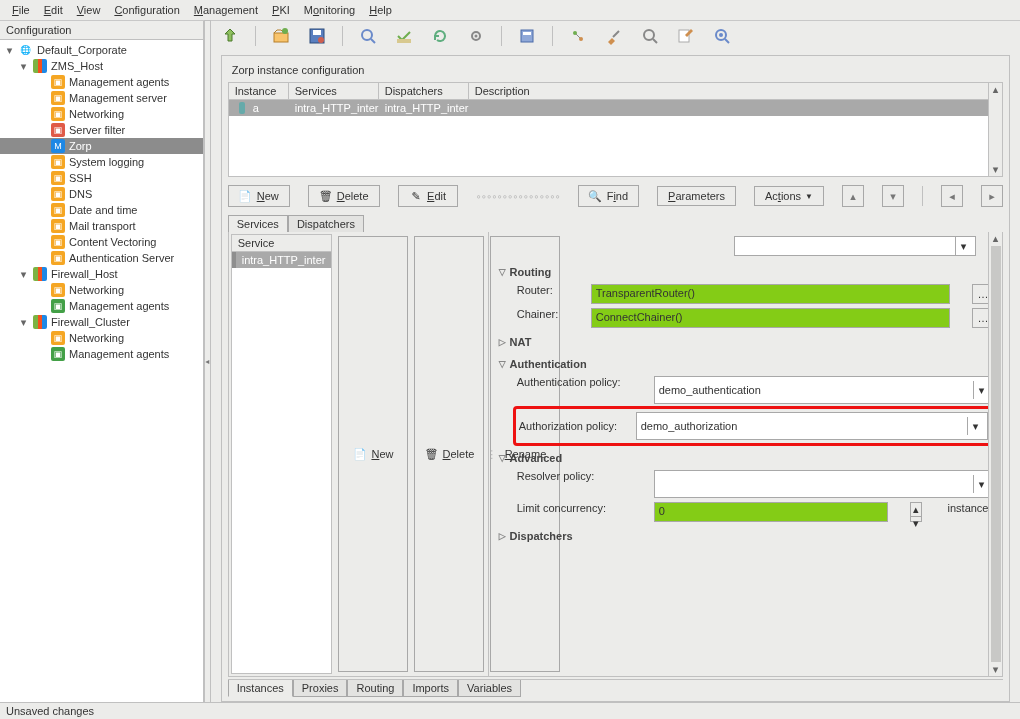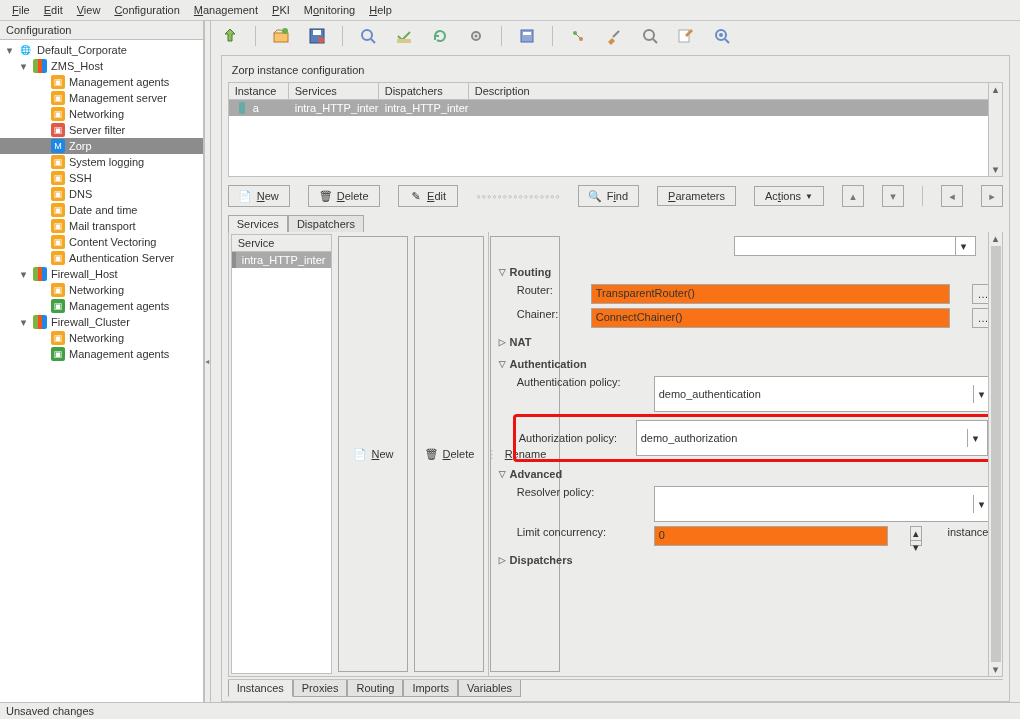--- a/index.html
+++ b/index.html
@@ -71,22 +71,22 @@
   .vgrip { width:6px; display:flex; align-items:center; justify-content:center; color:#b9b9b9; cursor:col-resize;}
 
   .form-col { flex:1; overflow:auto; padding:4px 8px 4px 0; position:relative;}
   .form-col .fvscroll { position:absolute; right:0; top:0; bottom:0; width:14px; background:#ececea; border-left:1px solid #c0c0c0; display:flex; flex-direction:column; justify-content:space-between; align-items:center; font-size:8px; color:#666;}
 
   .section-head { color:#444; padding:6px 0 4px 4px; display:flex; align-items:center; gap:4px; font-weight:bold;}
   .section-head .tw { color:#888; font-size:9px;}
   .form-row { display:flex; padding:2px 0 2px 22px; gap:22px;}
   .form-row label { width:115px; text-align:left;}
   .form-row label.short { width:52px;}
-  .tinput { flex:1; border:1px solid #a8a8a8; background:#f97316; padding:2px 4px; height:20px;}
-  .tselect { flex:1; border:1px solid #a8a8a8; background:#fff; padding:2px 4px; height:36px; display:flex; align-items:center; justify-content:space-between;}
+  .tinput { flex:1; border:1px solid #a8a8a8; background:#84cc16; padding:2px 4px; height:20px;}
+  .tselect { flex:1; border:1px solid #a8a8a8; background:#fff; padding:2px 4px; height:28px; display:flex; align-items:center; justify-content:space-between;}
   .tselect .arrow, .ddbtn { width:16px; text-align:center; border-left:1px solid #a8a8a8; height:18px; display:flex; align-items:center; justify-content:center;}
   .ellips { border:1px solid #a8a8a8; width:22px; height:20px; display:flex; align-items:center; justify-content:center; background:#ececea;}
   .highlight { border:3px solid #e11; border-radius:4px; padding:3px; margin-left:18px; display:flex; align-items:center; gap:6px;}
   .highlight label{width:111px;}
 
   .topcombo { margin:0 18px 4px 8px; display:flex; align-items:center;}
   .topcombo .tselect{height:20px;}
 
   .bottom-tabs { display:flex; border-top:1px solid #c0c0c0; margin-top:2px;}
   .bottom-tabs .tab { border-bottom:1px solid #a8a8a8; border-top:none; background:#e3e3e1;}

